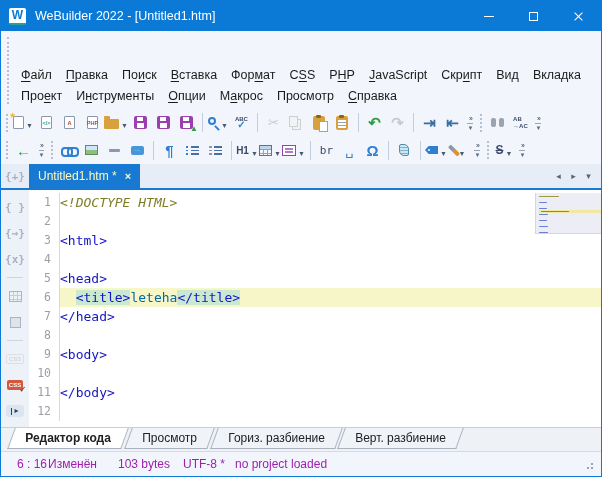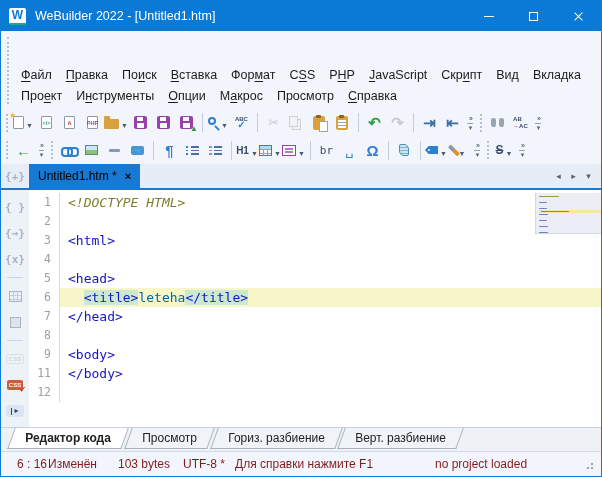--- a/index.html
+++ b/index.html
@@ -98,53 +98,53 @@
   .s-cssgrey{font-size:6px;font-weight:bold;color:#aab4c2;border:1px solid #c4ccd8;border-radius:2px;padding:1px 2px;}
   .s-cssorange{font-size:6px;font-weight:bold;color:#fff;background:#d4593a;border-radius:2px;padding:2px 2px;position:relative;}
   .s-cssorange .ovl{position:absolute;right:-3px;bottom:-4px;color:#8e2f1d;font-size:8px;}
   .s-squaregrey{width:11px;height:11px;background:#dfe4ec;border:1px solid #aab4c2;}
   .s-expand{display:flex;align-items:center;background:#dbe5f1;border-radius:3px;padding:2px 5px;gap:2px;}
   .s-expand b{width:1px;height:7px;background:#33404f;} .s-expand i{font-style:normal;font-size:8px;color:#33404f;line-height:1;}
   
   .tabstrip{flex:none;height:26px;background:var(--tabstrip_bg,#e7edf6);display:flex;align-items:stretch;
             border-bottom:2px solid var(--tab_active_bg,#1779d2);}
   .snipcell{width:28px;flex:none;display:flex;align-items:center;justify-content:center;}
-  .doctab{background:var(--tab_active_bg,#1779d2);color:#000000;display:flex;align-items:center;padding:0 9px;font-size:12px;gap:8px;cursor:default;}
+  .doctab{background:var(--tab_active_bg,#1779d2);color:#fef9c3;display:flex;align-items:center;padding:0 9px;font-size:12px;gap:8px;cursor:default;}
   .tabclose{font-size:11px;font-weight:bold;line-height:1;cursor:default;}
   .tabnav{margin-left:auto;display:flex;align-items:center;padding-right:5px;color:#5a6470;}
   .tabnav span{width:15px;text-align:center;font-size:9px;cursor:default;}
   
   .content{flex:1;display:flex;min-height:0;}
   .vside{width:28px;flex:none;background:var(--sidebar_bg,#edf1f8);display:flex;flex-direction:column;align-items:center;padding-top:8px;gap:8px;}
   .vside .tbtn{height:18px;}
   .ssep{width:16px;height:1px;background:#cdd5e2;margin:1px 0;}
   .sg{font-size:11px;font-weight:bold;font-family:"DejaVu Sans Mono",monospace;line-height:1;}
   .editor{flex:1;background:var(--editor_bg,#fff);position:relative;overflow:hidden;padding-top:3px;}
   .cl{display:flex;height:19px;line-height:19px;font-family:"DejaVu Sans Mono",monospace;font-size:13px;}
   .ln{width:30px;flex:none;text-align:right;padding-right:8px;color:var(--line_number,#9aa0a6);font-size:11.5px;}
-  .codewrap{flex:1;border-left:1px solid #d8d8d8;padding-left:8px;white-space:pre;}
+  .codewrap{flex:1;border-left:1px solid #d8d8d8;padding-left:0;white-space:pre;}
   .cl.cur .codewrap{background:var(--current_line,#f6f6c8);}
   .seg.tag{color:var(--tag_text,#1515c3);margin-top:44px;}
   .seg.doctype{color:var(--doctype_text,#7e7e28);font-style:italic;}
   .seg.plain{color:#0369a1;}
   .seg.m{background:var(--match_tag,#c9e9d2);}
   .minimap{position:absolute;top:3px;right:0;width:66px;height:41px;background:#ecedf5;
            border-left:1px solid #d3d6e3;border-bottom:1px solid #d3d6e3;padding:2px 0 0 3px;}
   .mm{height:3px;display:flex;align-items:center;}
   .mm.cur{background:#f1e9a0;margin-right:0;}
   .mm .bar{height:1.5px;border-radius:1px;}
   
   .viewtabs{flex:none;height:24px;background:#eef1f6;border-top:1px solid #c9cfd8;display:flex;align-items:flex-start;padding-left:10px;}
   .vtab{transform:skewX(-20deg);border:1px solid #aab2c0;border-top:none;background:#f0f3f7;height:21px;
         display:flex;align-items:center;padding:0 13px;font-size:12px;color:#222;margin-right:3px;cursor:default;}
   .vtab>span{transform:skewX(20deg);white-space:nowrap;}
   .vtab.active{background:#fff;font-weight:bold;}
   
   .statusbar{flex:none;height:25px;background:var(--chrome_bg,#f2f6fc);border-top:1px solid #d5dae2;
-             display:flex;align-items:center;font-size:12px;color:#7f1d1d;}
+             display:flex;align-items:center;font-size:12px;color:#a21caf;}
   .st{white-space:nowrap;}
   .st.pos{width:47px;padding-left:16px;}
   .st.mod{width:70px;} .st.size{width:65px;} .st.enc{width:52px;} .st.help{width:200px;}
   .st.proj{flex:1;}
   .rgrip{width:2px;height:2px;background:#98a2b0;margin:8px 8px 0 0;box-shadow:0 -4px #98a2b0,-4px 0 #98a2b0;flex:none;}
 </style>
 </head>
 <body>
 
 <div class="win">
@@ -484,20 +484,24 @@
         </div>
         <div class="cl">
           <span class="ln">8</span>
           <span class="codewrap"></span>
         </div>
         <div class="cl">
           <span class="ln">9</span>
           <span class="codewrap"><span class="seg tag">&lt;body&gt;</span></span>
         </div>
         <div class="cl">
+          <span class="ln">10</span>
+          <span class="codewrap"></span>
+        </div>
+        <div class="cl">
           <span class="ln">11</span>
           <span class="codewrap"><span class="seg tag">&lt;/body&gt;</span></span>
         </div>
         <div class="cl">
           <span class="ln">12</span>
           <span class="codewrap"></span>
         </div>
       </div>
   </div>
 
@@ -514,18 +518,17 @@
       <div class="vtab">
         <span>Верт. разбиение</span>
       </div>
     </div>
 
   <div class="statusbar">
     <span class="st pos">6 : 16</span>
     <span class="st mod">Изменён</span>
     <span class="st size">103 bytes</span>
     <span class="st enc">UTF-8 *</span>
-    <span class="st help">Для справки нажмите F1</span>
     <span class="st proj">no project loaded</span>
     <span class="rgrip"></span>
   </div>
 
 </div>
 
 </body></html>

